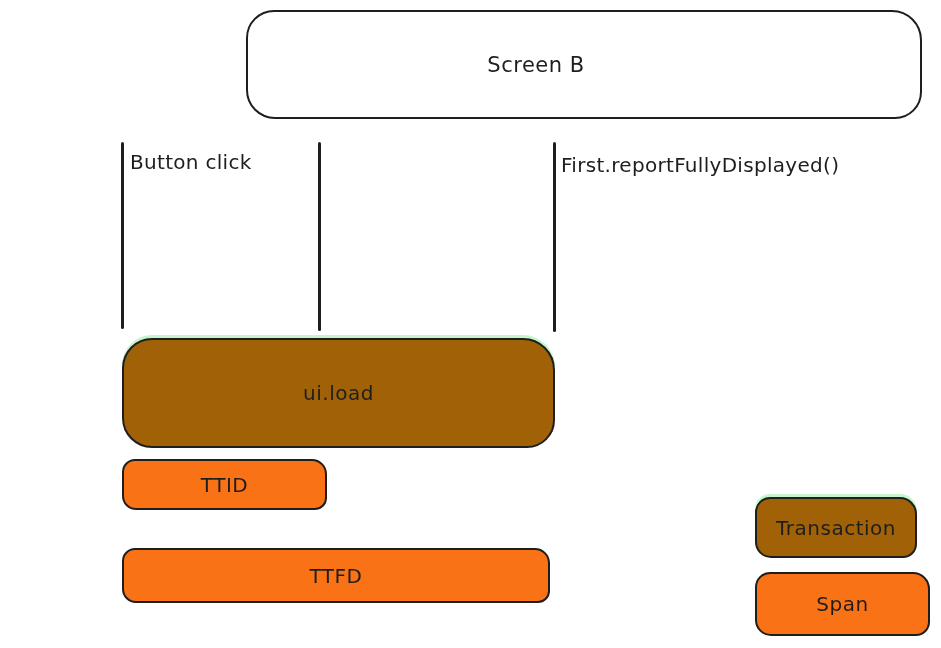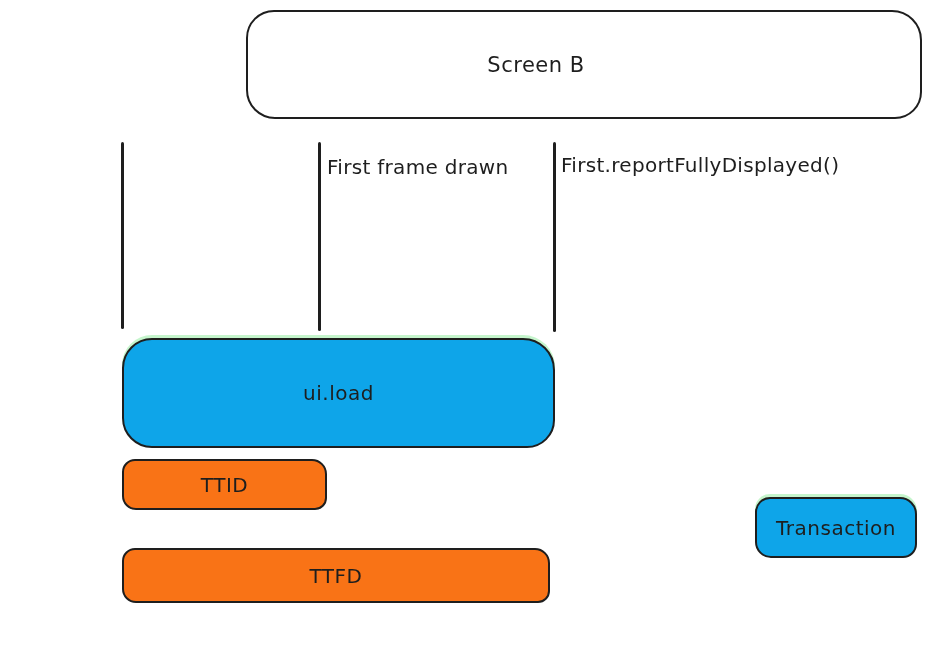--- a/index.html
+++ b/index.html
@@ -60,21 +60,21 @@
   .bar {
     position: absolute;
     box-sizing: border-box;
     border: 2.5px solid #1e1e1e;
     display: flex;
     align-items: center;
     justify-content: center;
     font-size: 20px;
     letter-spacing: 0.5px;
   }
-  .fill-transaction { background: #0ea5e9; box-shadow: 0 -3px 0 0 rgba(178,242,187,0.75); }
+  .fill-transaction { background: #a16207; box-shadow: 0 -3px 0 0 rgba(178,242,187,0.75); }
   .fill-span        { background: #f97316; }
   .bar-ui-load { left: 122px; top: 338px; width: 433px; height: 110px; border-radius: 30px 32px 28px 30px; }
   .bar-ttid    { left: 122px; top: 459px; width: 205px; height: 51px;  border-radius: 13px 15px 12px 14px; box-shadow: none; }
   .bar-ttfd    { left: 122px; top: 520px; width: 428px; height: 55px;  border-radius: 13px 15px 12px 14px; margin-top: 28px; }
   .bar-ttid.fill-span, .bar-ttfd.fill-span { box-shadow: none; }
   
   .legend-box {
     position: absolute;
     box-sizing: border-box;
     border: 2.5px solid #1e1e1e;
@@ -93,30 +93,33 @@
 <div class="canvas">
 
   <div class="screen-box screen-b">
     <span class="screen-label">Screen B</span>
   </div>
 
   <div class="event-line line-1"></div>
   <div class="event-line line-2"></div>
   <div class="event-line line-3"></div>
 
-  <span class="event-label event-label-2">First frame drawn</span>
+  <span class="event-label event-label-1">Button click</span>
   <span class="event-label event-label-3">First.reportFullyDisplayed()</span>
 
   <div class="bar bar-ui-load fill-transaction">
     <span>ui.load</span>
   </div>
   <div class="bar bar-ttid fill-span">
     <span>TTID</span>
   </div>
   <div class="bar bar-ttfd fill-span">
     <span>TTFD</span>
   </div>
 
   <div class="legend-box legend-transaction fill-transaction">
     <span>Transaction</span>
   </div>
+  <div class="legend-box legend-span fill-span">
+    <span>Span</span>
+  </div>
 
 </div>
 
 </body></html>

